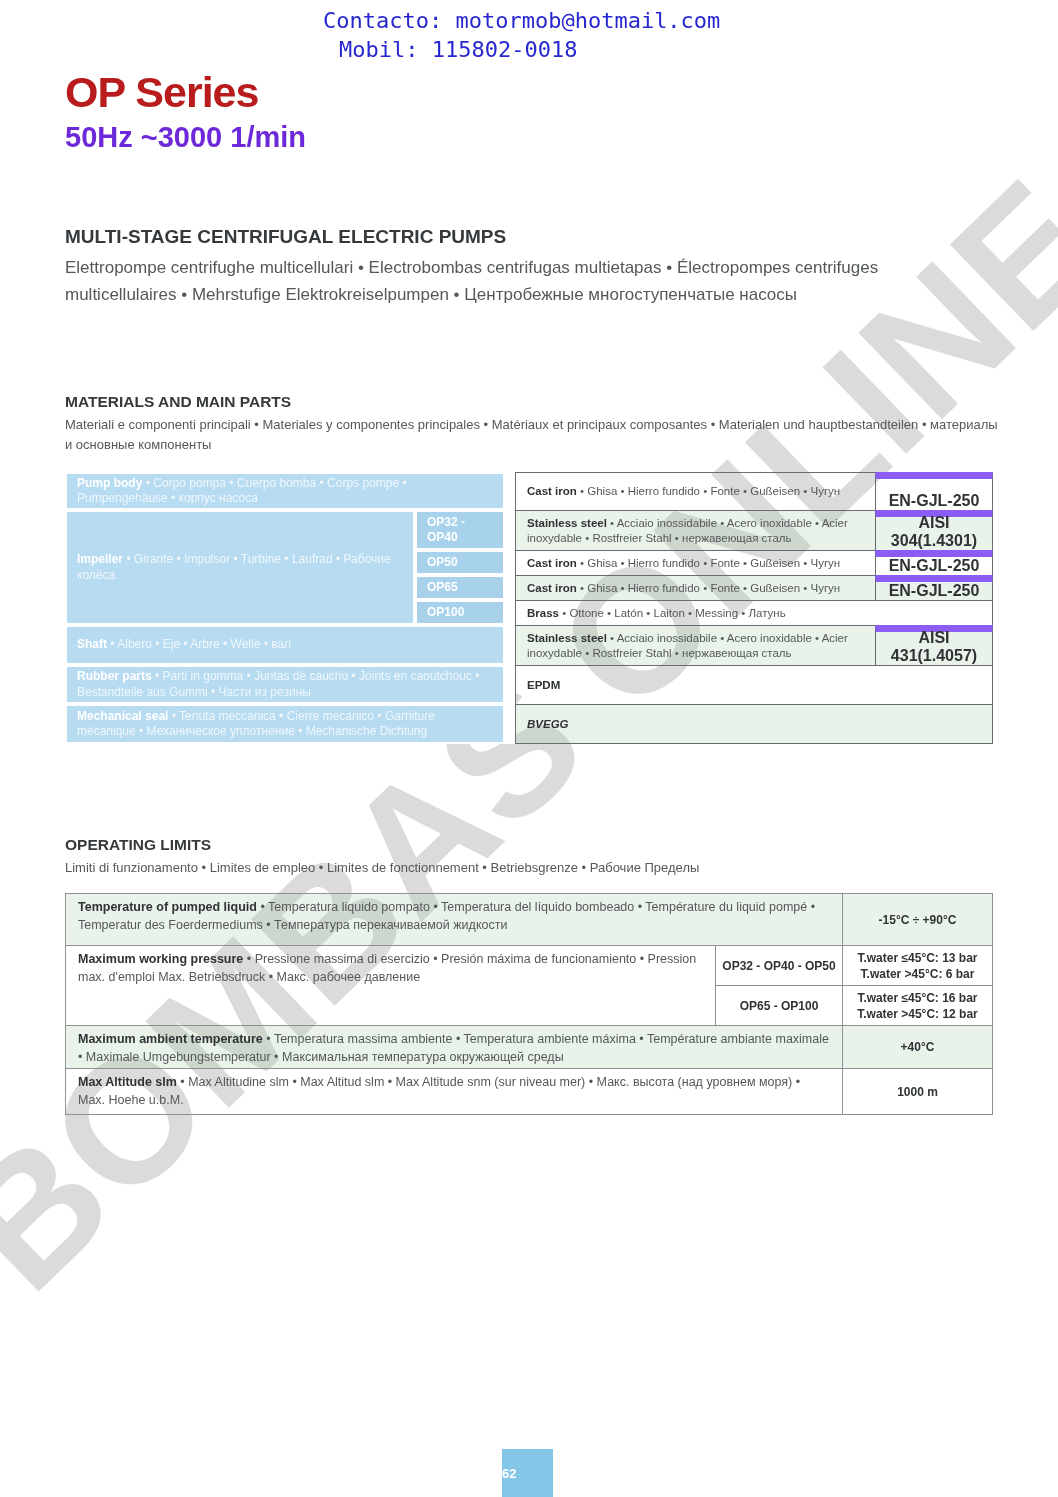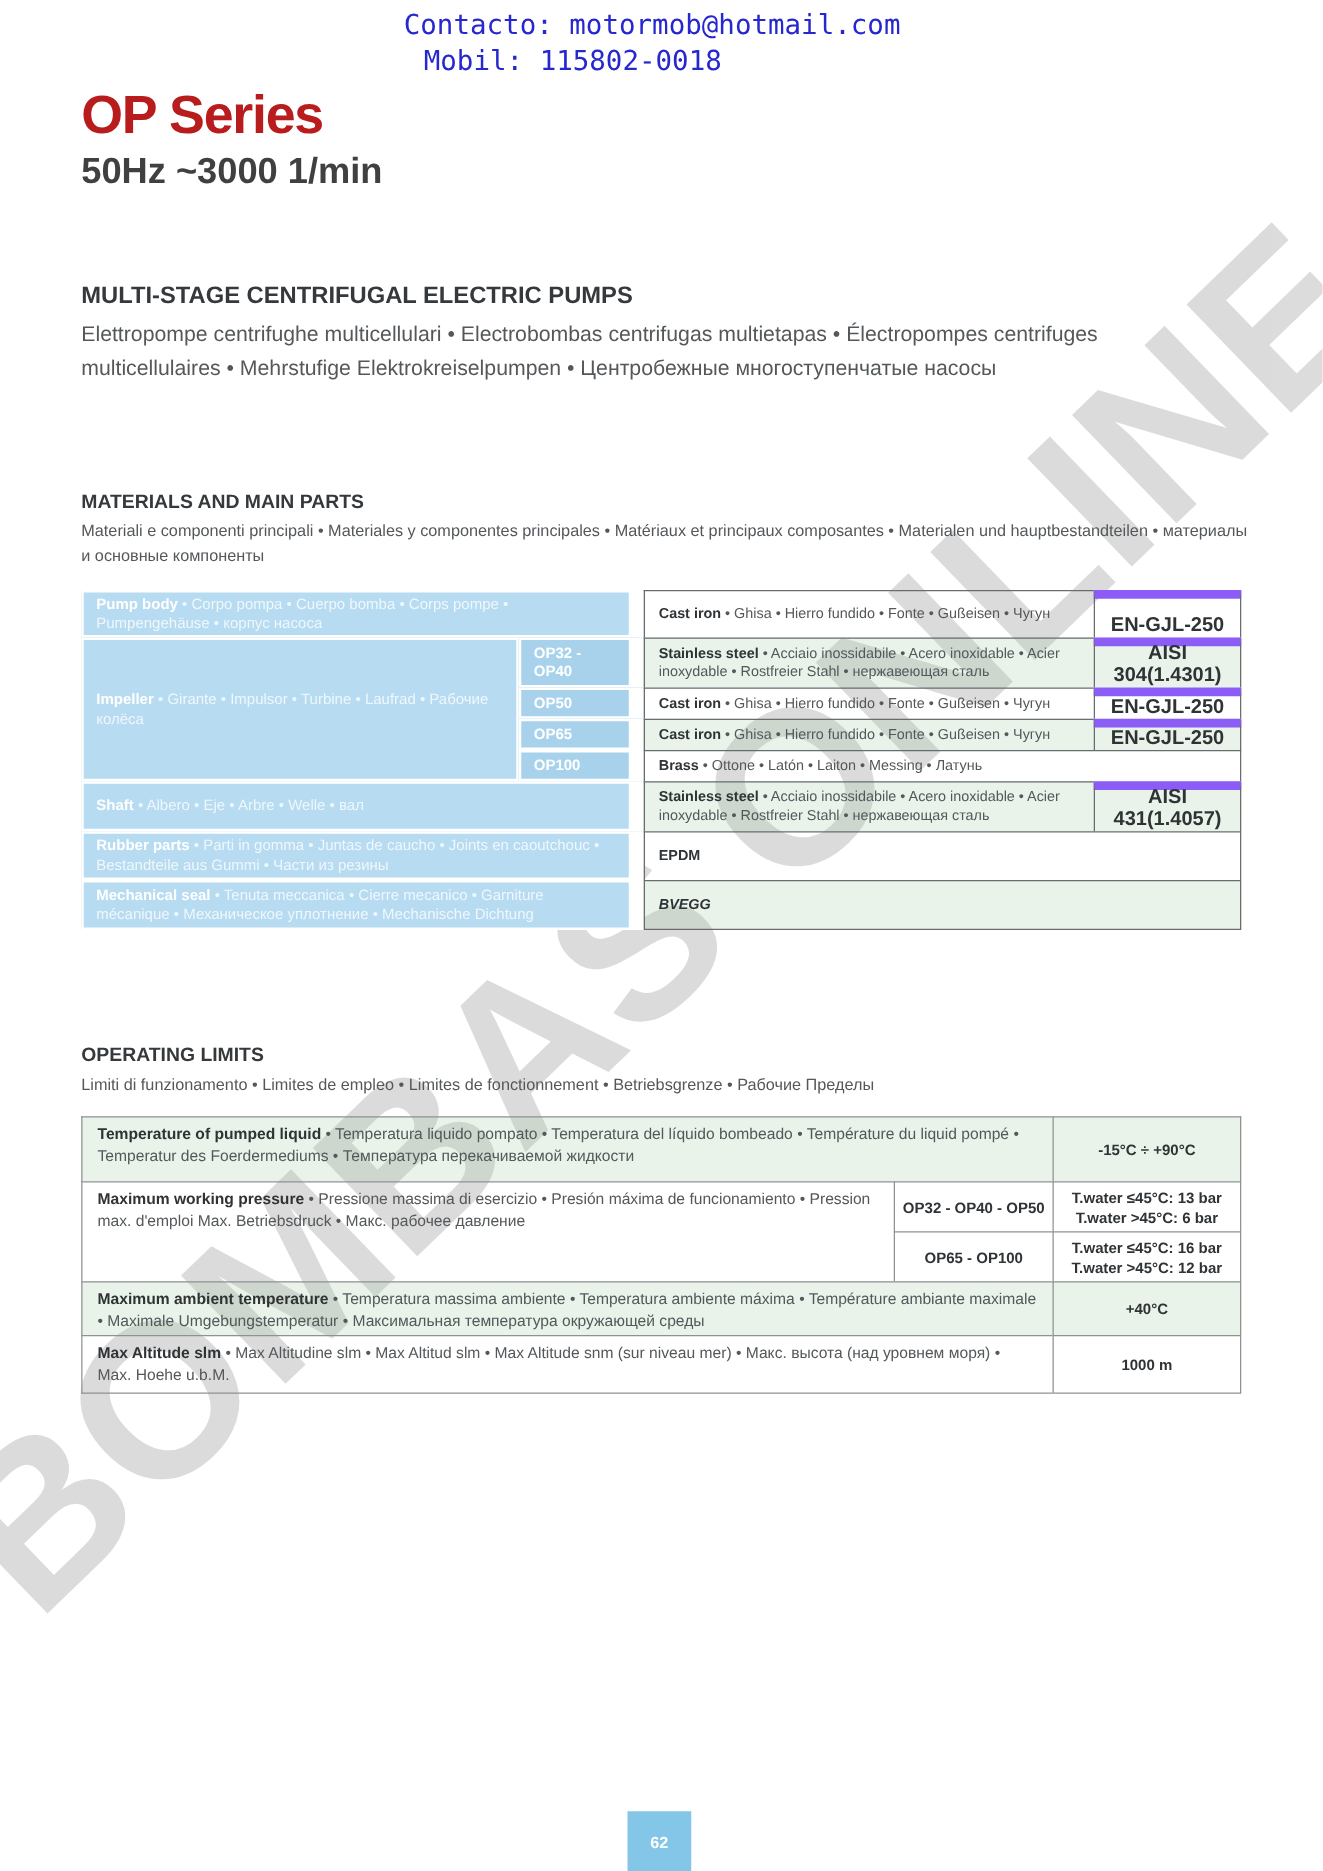--- a/index.html
+++ b/index.html
@@ -41,21 +41,21 @@
 
   
   .series-title {
     left: 65px; top: 68px;
     font-size: 43px; font-weight: bold;
     color: #b91c1c; letter-spacing: -1px;
   }
   .series-sub {
     left: 65px; top: 121px;
     font-size: 29px; font-weight: bold;
-    color: #404040;
+    color: #6d28d9;
   }
 
   .intro { left: 65px; top: 226px; width: 895px; }
   .intro h2 { font-size: 19px; font-weight: bold; color: #35393c; margin-bottom: 7px; letter-spacing: 0; }
   .intro p  { font-size: 17px; color: #54585b; line-height: 26.5px; }
 
   .sect { width: 935px; }
   .sect h3 { font-size: 15.5px; font-weight: bold; color: #35393c; margin-bottom: 4px; }
   .sect p  { font-size: 13px; color: #54585b; line-height: 19.5px; }
   .materials-head { left: 65px; top: 393px; }
@@ -129,21 +129,21 @@
   .o-edge-r { border-right: 1px solid #8f9193; }
   .o-edge-b { border-bottom: 1px solid #8f9193; }
 
   
   .page-box {
     left: 502px; top: 1449px;
     width: 51px; height: 48px;
     background: #84c6e8;
     color: #ffffff;
     font-size: 13px; font-weight: bold;
-    display: flex; align-items: center; justify-content: center;
+    display: flex; align-items: center; justify-content: flex-start;
   }
 </style>
 </head>
 <body>
 
 <div class="watermark">BOMBAS ONLINE</div>
 
 <div class="layer contact">
   <div>Contacto: motormob@hotmail.com</div>
   <div class="l2">Mobil: 115802-0018</div>

